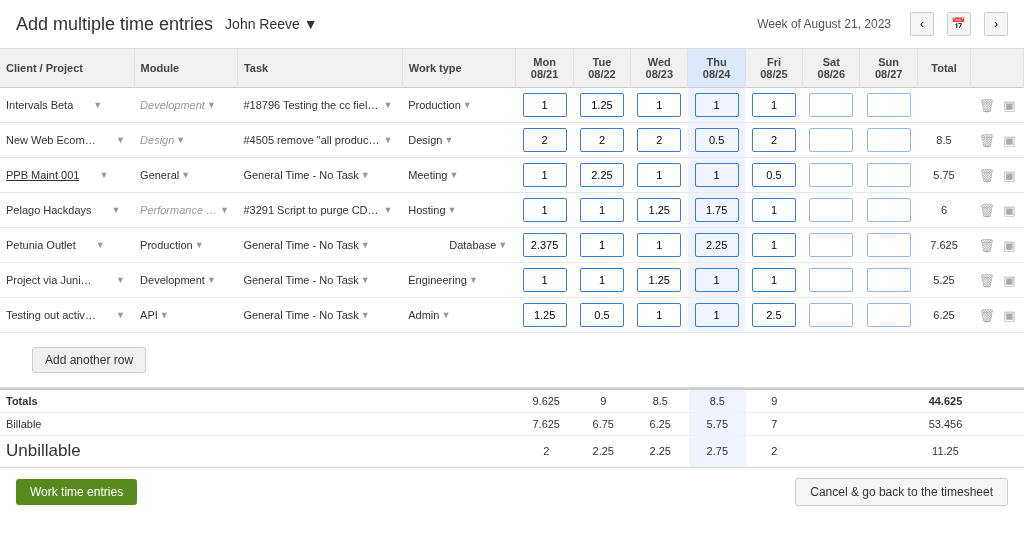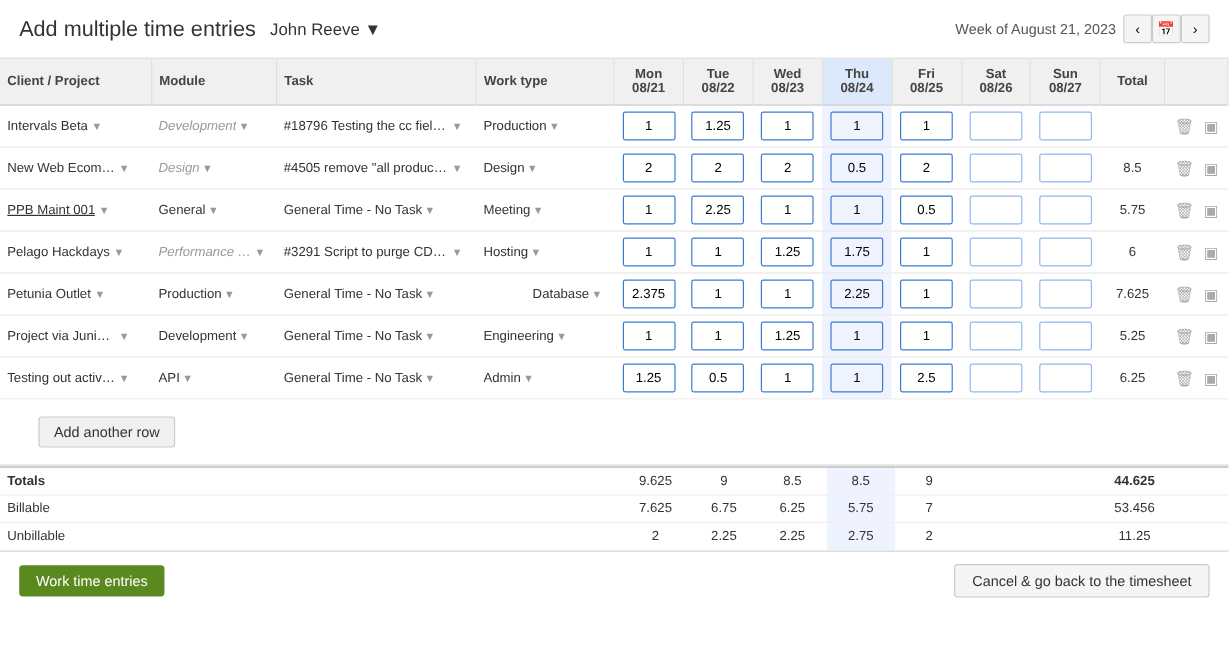--- a/index.html
+++ b/index.html
@@ -2,37 +2,37 @@
 <html><head>
   <meta charset="utf-8">
   <style>
     * { box-sizing: border-box; margin: 0; padding: 0; }
     body { font-family: Arial, sans-serif; font-size: 12px; background: #fff; color: #333; }
     
     .header { display: flex; align-items: center; padding: 12px 16px; border-bottom: 1px solid #ddd; }
     .header-title { font-size: 18px; font-weight: normal; color: #333; }
     .header-user { display: flex; align-items: center; margin-left: 12px; font-size: 14px; color: #333; cursor: pointer; }
     .header-user .chevron { margin-left: 4px; }
-    .week-nav { display: flex; align-items: center; margin-left: auto; gap: 0; }
+    .week-nav { display: flex; align-items: center; margin-left: auto; gap: 13px; }
     .week-label { font-size: 12px; color: #555; margin-right: 6px; }
     .nav-btn { width: 24px; height: 24px; border: 1px solid #ccc; background: #f5f5f5; cursor: pointer; display: flex; align-items: center; justify-content: center; font-size: 12px; border-radius: 2px; }
     
     .table-container { width: 100%; overflow-x: auto; }
     table { width: 100%; border-collapse: collapse; }
     
     thead tr { background: #f0f0f0; border-bottom: 1px solid #ccc; }
     thead th { padding: 7px 6px; text-align: left; font-weight: bold; font-size: 11px; color: #444; white-space: nowrap; border-right: 1px solid #e0e0e0; }
     thead th.day-col { text-align: center; min-width: 52px; }
     thead th.total-col { text-align: center; min-width: 52px; }
     thead th.thu-col { background: #e8f0fe; }
     
     tbody tr { border-bottom: 1px solid #e8e8e8; }
     tbody td { padding: 5px 6px; vertical-align: middle; font-size: 11px; }
     
-    .client-cell { display: flex; align-items: center; gap: 3px; min-width: 110px; max-width: 130px; }
+    .client-cell { display: flex; align-items: center; gap: 20px; min-width: 110px; max-width: 130px; }
     
     .select-like { display: flex; align-items: center; gap: 2px; cursor: pointer; }
     
     input.time-input {
       width: 44px;
       height: 24px;
       border: 1px solid #3a7bd5;
       border-radius: 2px;
       text-align: center;
       font-size: 11px;
@@ -404,21 +404,21 @@
         <td style="text-align:center;min-width:52px;padding:5px 6px;font-size:11px;">6.75</td>
         <td style="text-align:center;min-width:52px;padding:5px 6px;font-size:11px;">6.25</td>
         <td style="text-align:center;min-width:52px;padding:5px 6px;font-size:11px;background:#eef3ff;">5.75</td>
         <td style="text-align:center;min-width:52px;padding:5px 6px;font-size:11px;">7</td>
         <td style="text-align:center;min-width:52px;padding:5px 6px;font-size:11px;"></td>
         <td style="text-align:center;min-width:52px;padding:5px 6px;font-size:11px;"></td>
         <td style="text-align:center;min-width:52px;padding:5px 6px;font-size:11px;">53.456</td>
         <td style="width:50px;padding:5px 6px;"></td>
       </tr>
       <tr class="totals-row">
-        <td colspan="4" style="padding:5px 6px;font-size:11px;min-width:472px;">Unbillable</td>
+        <td colspan="4" style="padding:5px 6px;font-size:17px;min-width:472px;">Unbillable</td>
         <td style="text-align:center;min-width:52px;padding:5px 6px;font-size:11px;">2</td>
         <td style="text-align:center;min-width:52px;padding:5px 6px;font-size:11px;">2.25</td>
         <td style="text-align:center;min-width:52px;padding:5px 6px;font-size:11px;">2.25</td>
         <td style="text-align:center;min-width:52px;padding:5px 6px;font-size:11px;background:#eef3ff;">2.75</td>
         <td style="text-align:center;min-width:52px;padding:5px 6px;font-size:11px;">2</td>
         <td style="text-align:center;min-width:52px;padding:5px 6px;font-size:11px;"></td>
         <td style="text-align:center;min-width:52px;padding:5px 6px;font-size:11px;"></td>
         <td style="text-align:center;min-width:52px;padding:5px 6px;font-size:11px;">11.25</td>
         <td style="width:50px;padding:5px 6px;"></td>
       </tr>

